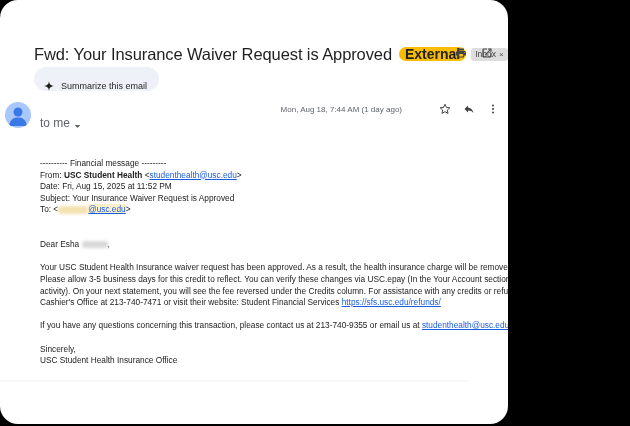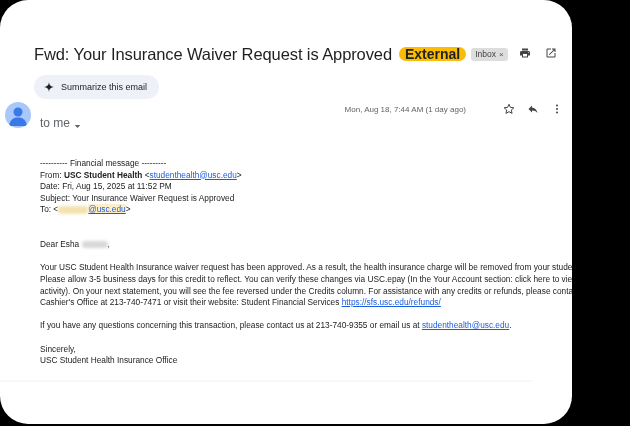--- a/index.html
+++ b/index.html
@@ -1,20 +1,20 @@
 <!DOCTYPE html>
 <html><head>
 <meta charset="utf-8">
 <style>
   * { box-sizing: border-box; margin: 0; padding: 0; }
   html, body { width: 630px; height: 426px; background: #000; overflow: hidden; }
   body { font-family: "Liberation Sans", sans-serif; }
   .card {
-    position: absolute; left: 0; top: 0; width: 572px; height: 424px;
-    background: #fff; border-radius: 28px; overflow: hidden;
+    position: absolute; left: 0; top: 0; width: 508px; height: 424px;
+    background: #fff; border-radius: 18px; overflow: hidden;
   }
   .subject-row {
     position: absolute; left: 34px; top: 43px; right: 14px; height: 22px;
     display: flex; align-items: center;
   }
   .subject {
     font-size: 16.5px; color: #1f1f1f; font-family: "Liberation Sans", sans-serif;
     letter-spacing: -0.1px; white-space: nowrap;
   }
   .badge-external {
@@ -24,22 +24,22 @@
   .badge-inbox {
     margin-left: 5px; background: #ddd; color: #444; font-size: 8.5px;
     padding: 2px 4px; border-radius: 3px; height: 13px; line-height: 9px;
     display: flex; align-items: center; gap: 3px;
   }
   .badge-inbox .x { font-size: 8px; color: #555; cursor: pointer; }
   .top-icons { position: absolute; right: 0; top: 3px; display: flex; gap: 12px; }
   .icon-btn { width: 14px; height: 14px; display: flex; align-items: center; justify-content: center; cursor: pointer; }
   .summarize {
     position: absolute; left: 34px; top: 67px; width: 125px; height: 24px;
-    background: #eef1f8; border-radius: 12px; display: flex; align-items: center;
-    padding-left: 10px; gap: 7px; font-size: 9px; color: #1f1f1f; cursor: pointer; margin-top: 8px;
+    background: #eef1f8; border-radius: 12px; display: flex; align-items: flex-end;
+    padding-left: 10px; gap: 7px; font-size: 9px; color: #1f1f1f; cursor: pointer;
   }
   .avatar {
     position: absolute; left: 5px; top: 102px; width: 26px; height: 26px; border-radius: 50%;
     background: #a8c7fa; overflow: hidden;
   }
   .sender-line {
     position: absolute; left: 40px; top: 103px; font-size: 9px; color: #5f6368;
     display: flex; align-items: center; white-space: nowrap;
   }
   .sender-name { font-weight: bold; color: #1f1f1f; font-size: 9.5px; }

